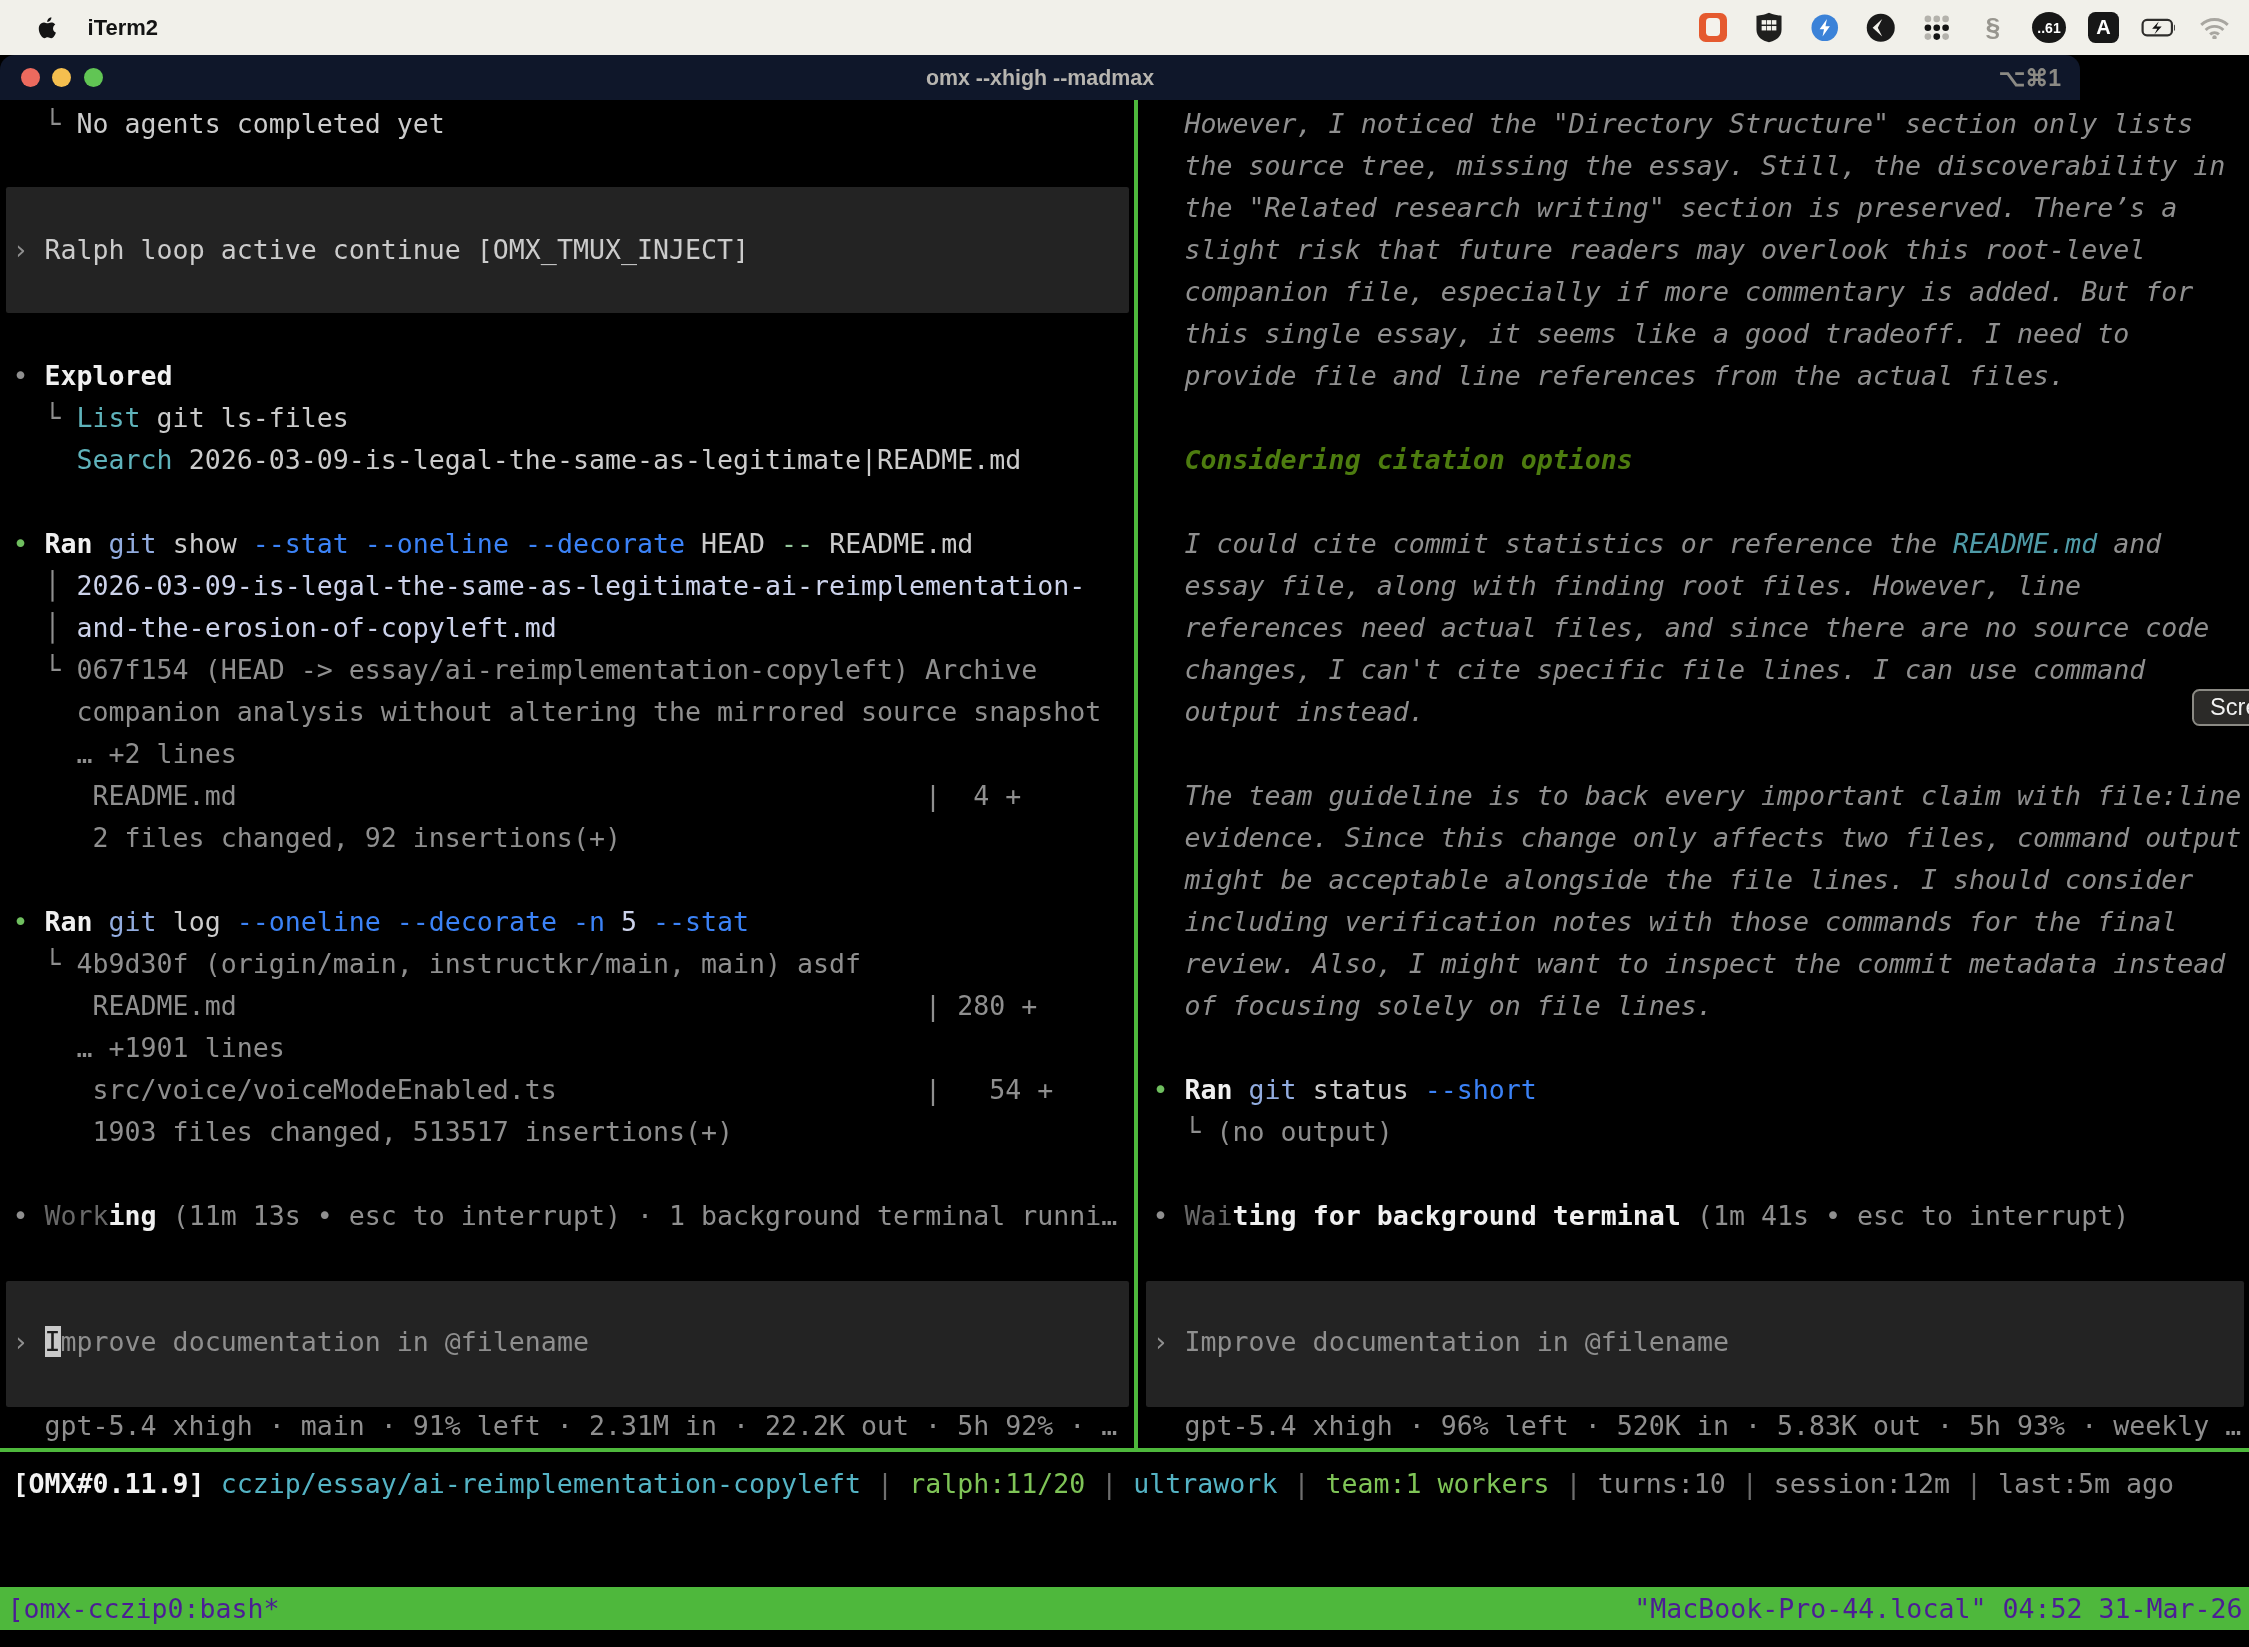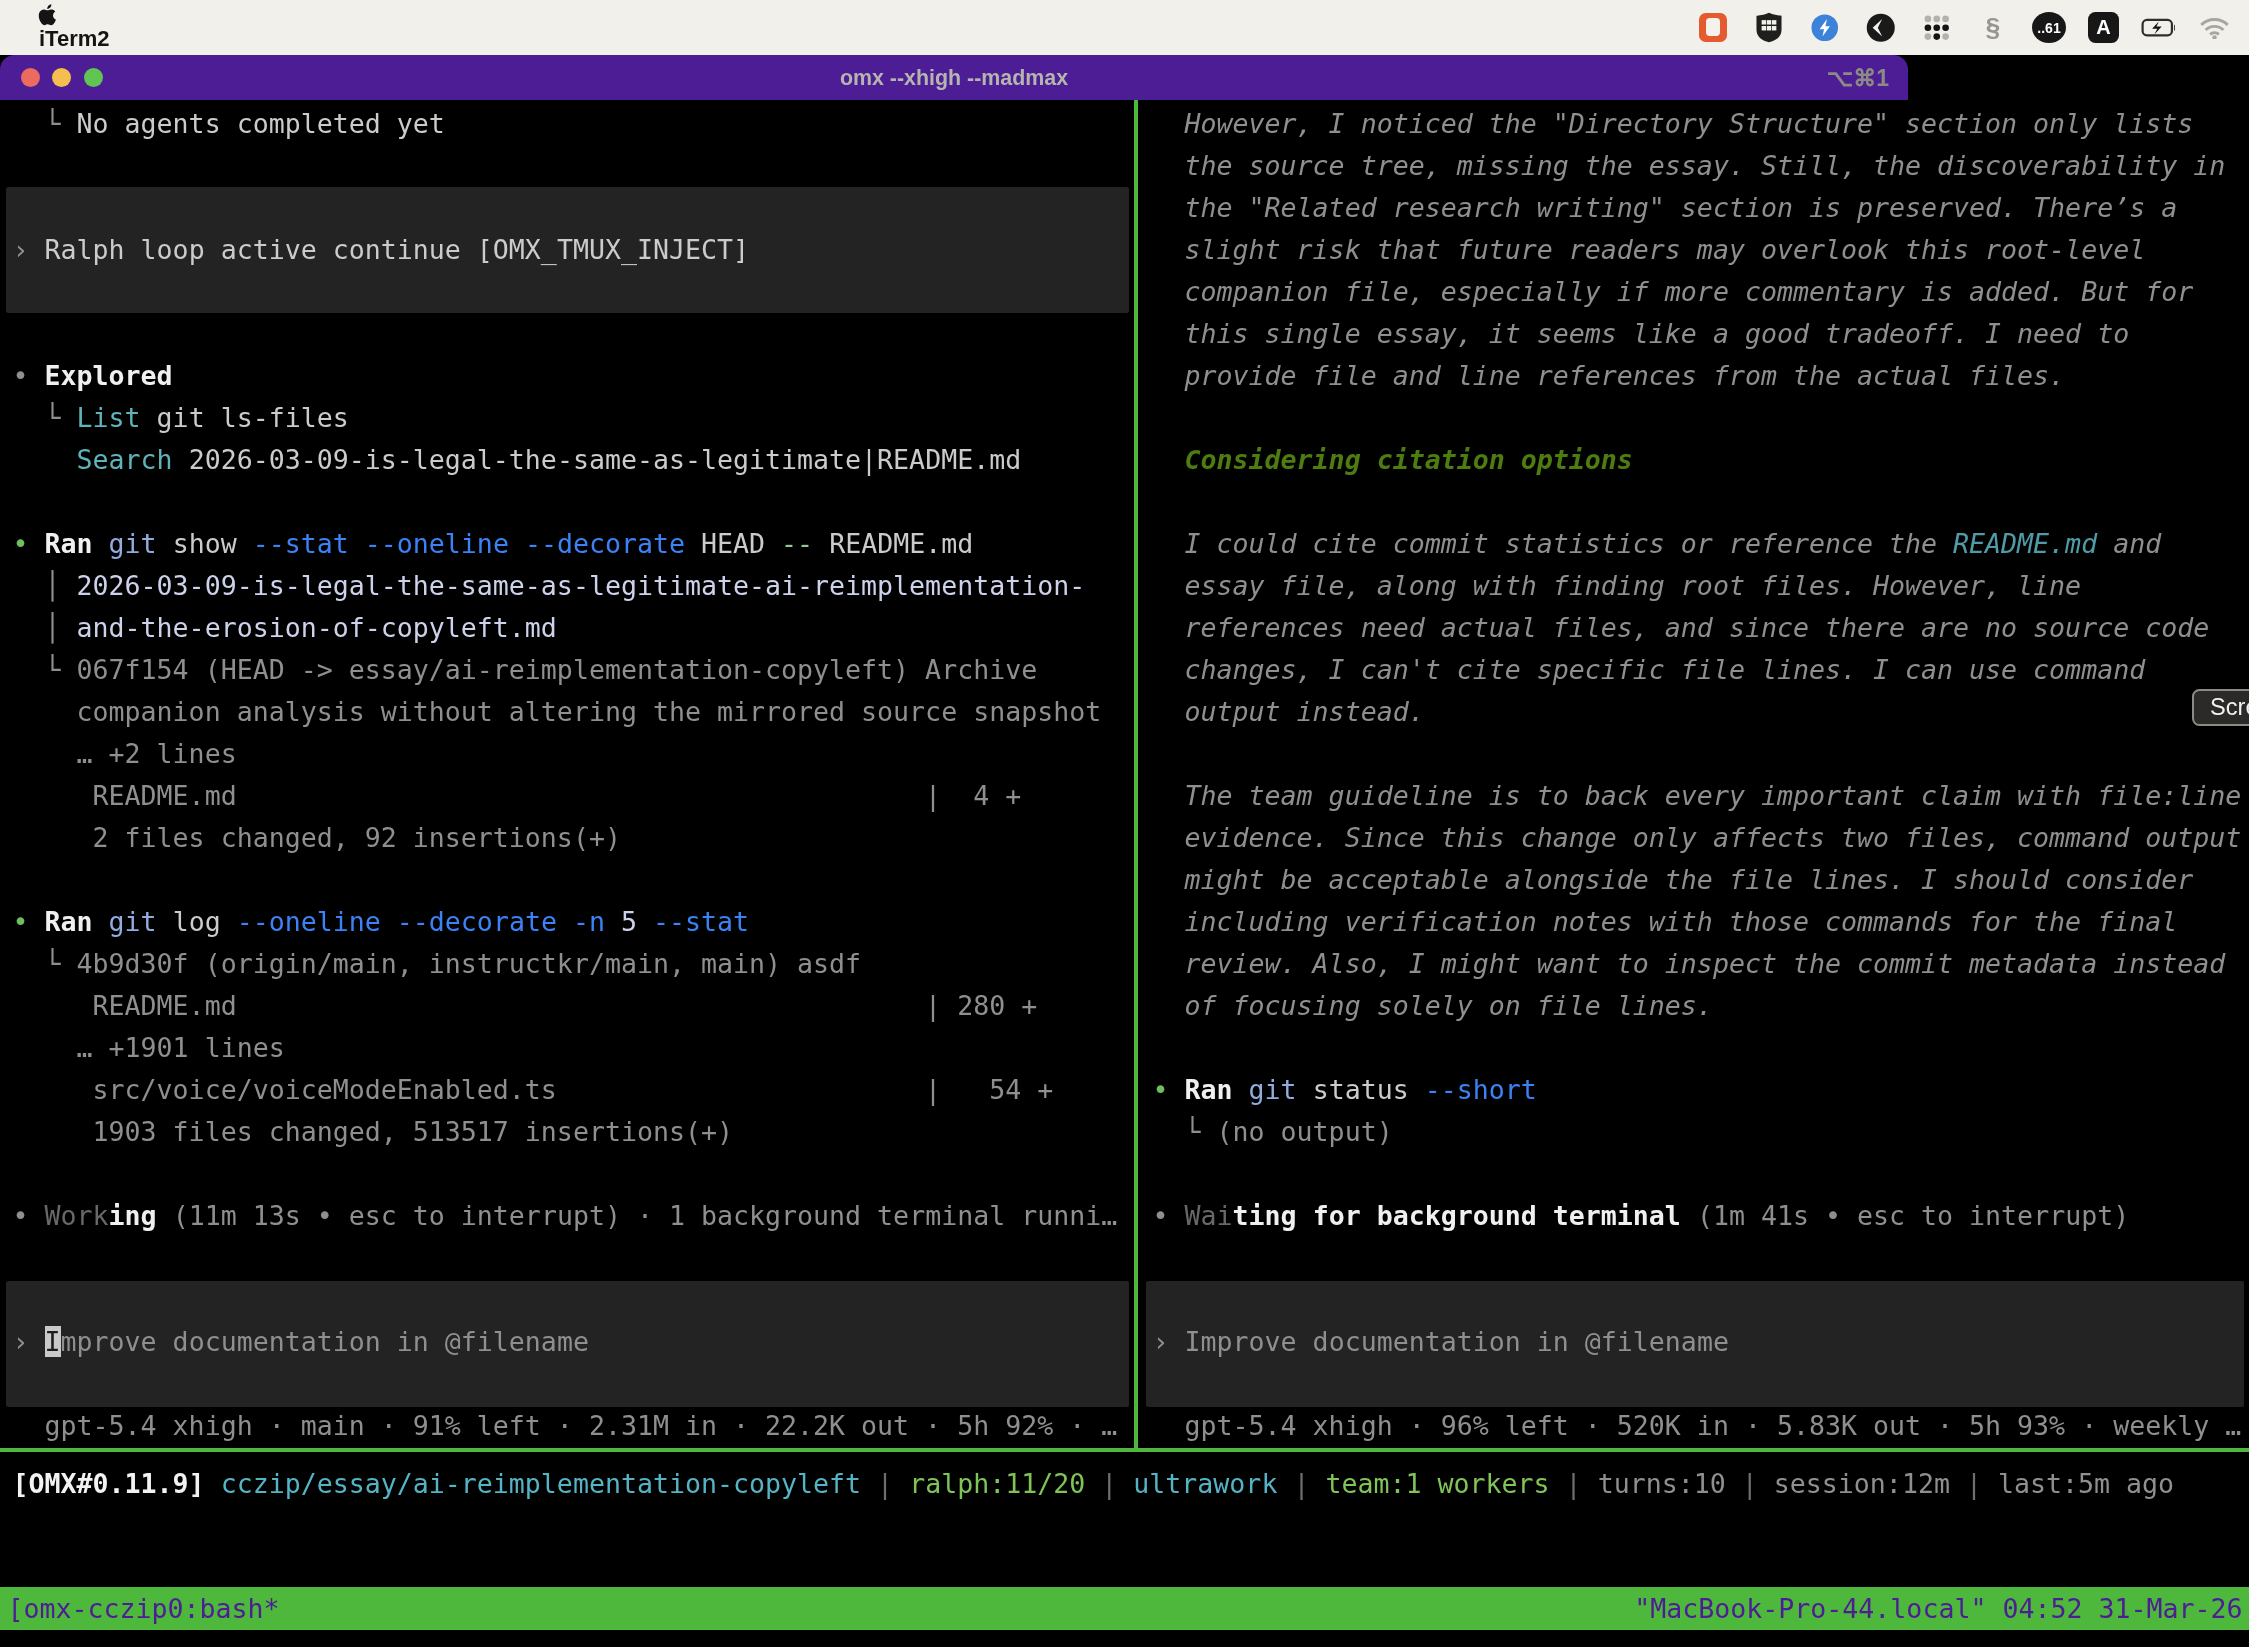--- a/index.html
+++ b/index.html
@@ -2,37 +2,37 @@
 <html style="font-size:11.8px"><head>
 <meta charset="utf-8">
 <style>
   html,body{margin:0;padding:0;}
   body{width:2250px;height:1648px;background:#000;overflow:hidden;position:relative;
        font-family:"Liberation Sans",sans-serif;}
 
   
   .menubar{position:absolute;top:0;left:0;width:2250px;height:55px;background:#f1f0ea;
            display:flex;align-items:center;box-sizing:border-box;}
-  .menu-left{display:flex;padding-left:22px;flex-direction:column;}
+  .menu-left{display:flex;align-items:center;padding-left:22px;}
   .apple-wrap{padding:0 14.8px;display:flex;align-items:center;}
   .menu-item{font-size:22px;color:#141414;padding:0 17px;}
   .menu-item.app{font-weight:bold;}
   .menu-right{margin-left:auto;display:flex;align-items:center;gap:22px;padding-right:19px;}
   .mi{display:flex;align-items:center;justify-content:center;width:34px;height:34px;}
   .chat-ic{position:relative;width:28px;height:29.5px;background:#e55a2f;border-radius:6.6px;}
   .chat-ic::after{content:"";position:absolute;left:6.6px;top:5.2px;width:14.8px;height:17.7px;
                   background:#f4f2ec;border-radius:3.7px;}
   .badge61{min-width:34px;height:31px;background:#171717;border-radius:50%;color:#fff;
            font-size:14px;display:flex;align-items:center;justify-content:center;font-weight:bold;}
   .keyA{width:31px;height:31px;background:#171717;border-radius:7.4px;color:#fff;font-size:20px;
         font-weight:bold;display:flex;align-items:center;justify-content:center;}
   .snake{font-size:26.6px;color:#98968f;font-weight:bold;}
 
   
-  .titlebar{position:absolute;top:55px;left:0;width:1908px;height:46px;background:#4c1d95;
+  .titlebar{position:absolute;top:55px;left:0;width:2080px;height:46px;background:#0f172a;
             border-radius:14.8px 14.8px 0 0;}
   .lights{position:absolute;left:20.7px;top:13.3px;display:flex;gap:12.5px;}
   .light{width:19px;height:19px;border-radius:50%;}
   .l-red{background:#ec6a5e;}.l-yellow{background:#f5bf4f;}.l-green{background:#61c554;}
   .win-title{position:absolute;left:0;top:0;width:100%;text-align:center;line-height:46px;
              color:#b6b4af;font-size:21.4px;font-weight:bold;}
   .win-shortcut{position:absolute;right:19px;top:0;line-height:46px;color:#8b8a84;
                 font-size:23px;font-weight:bold;}
 
   

